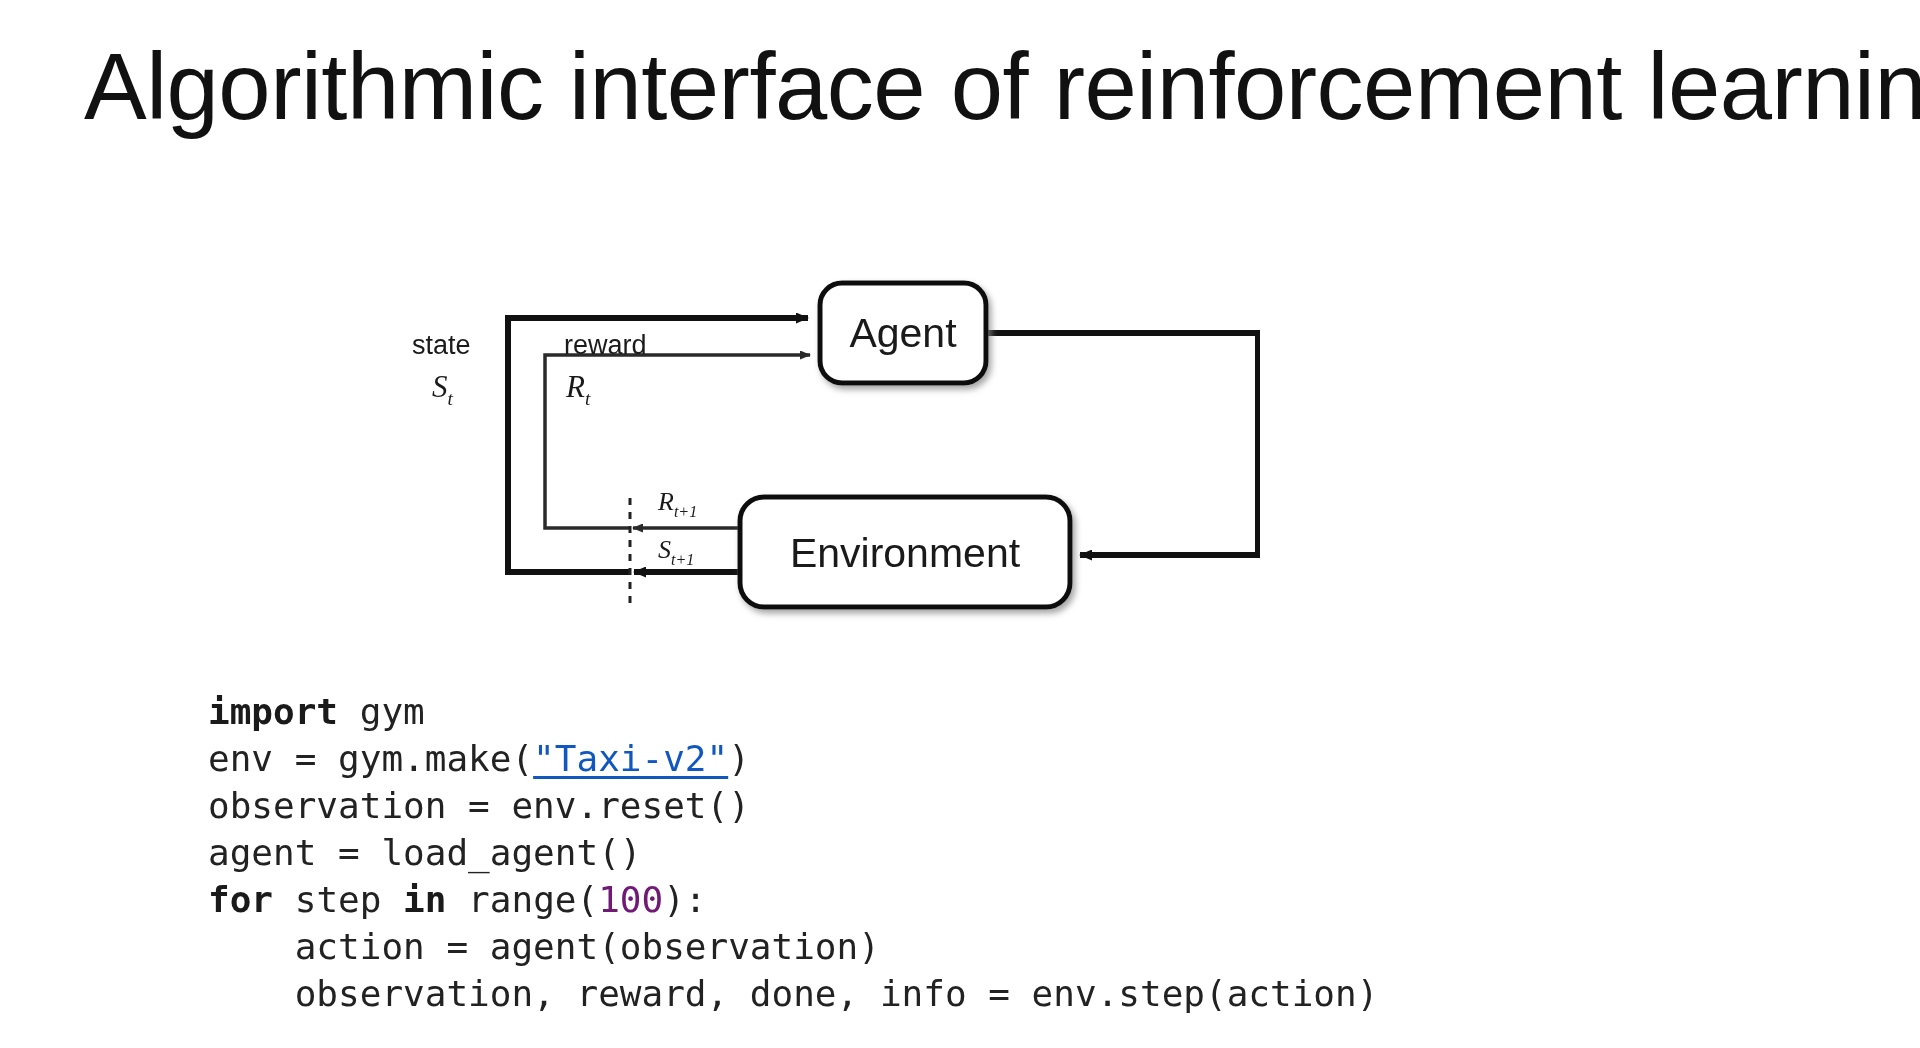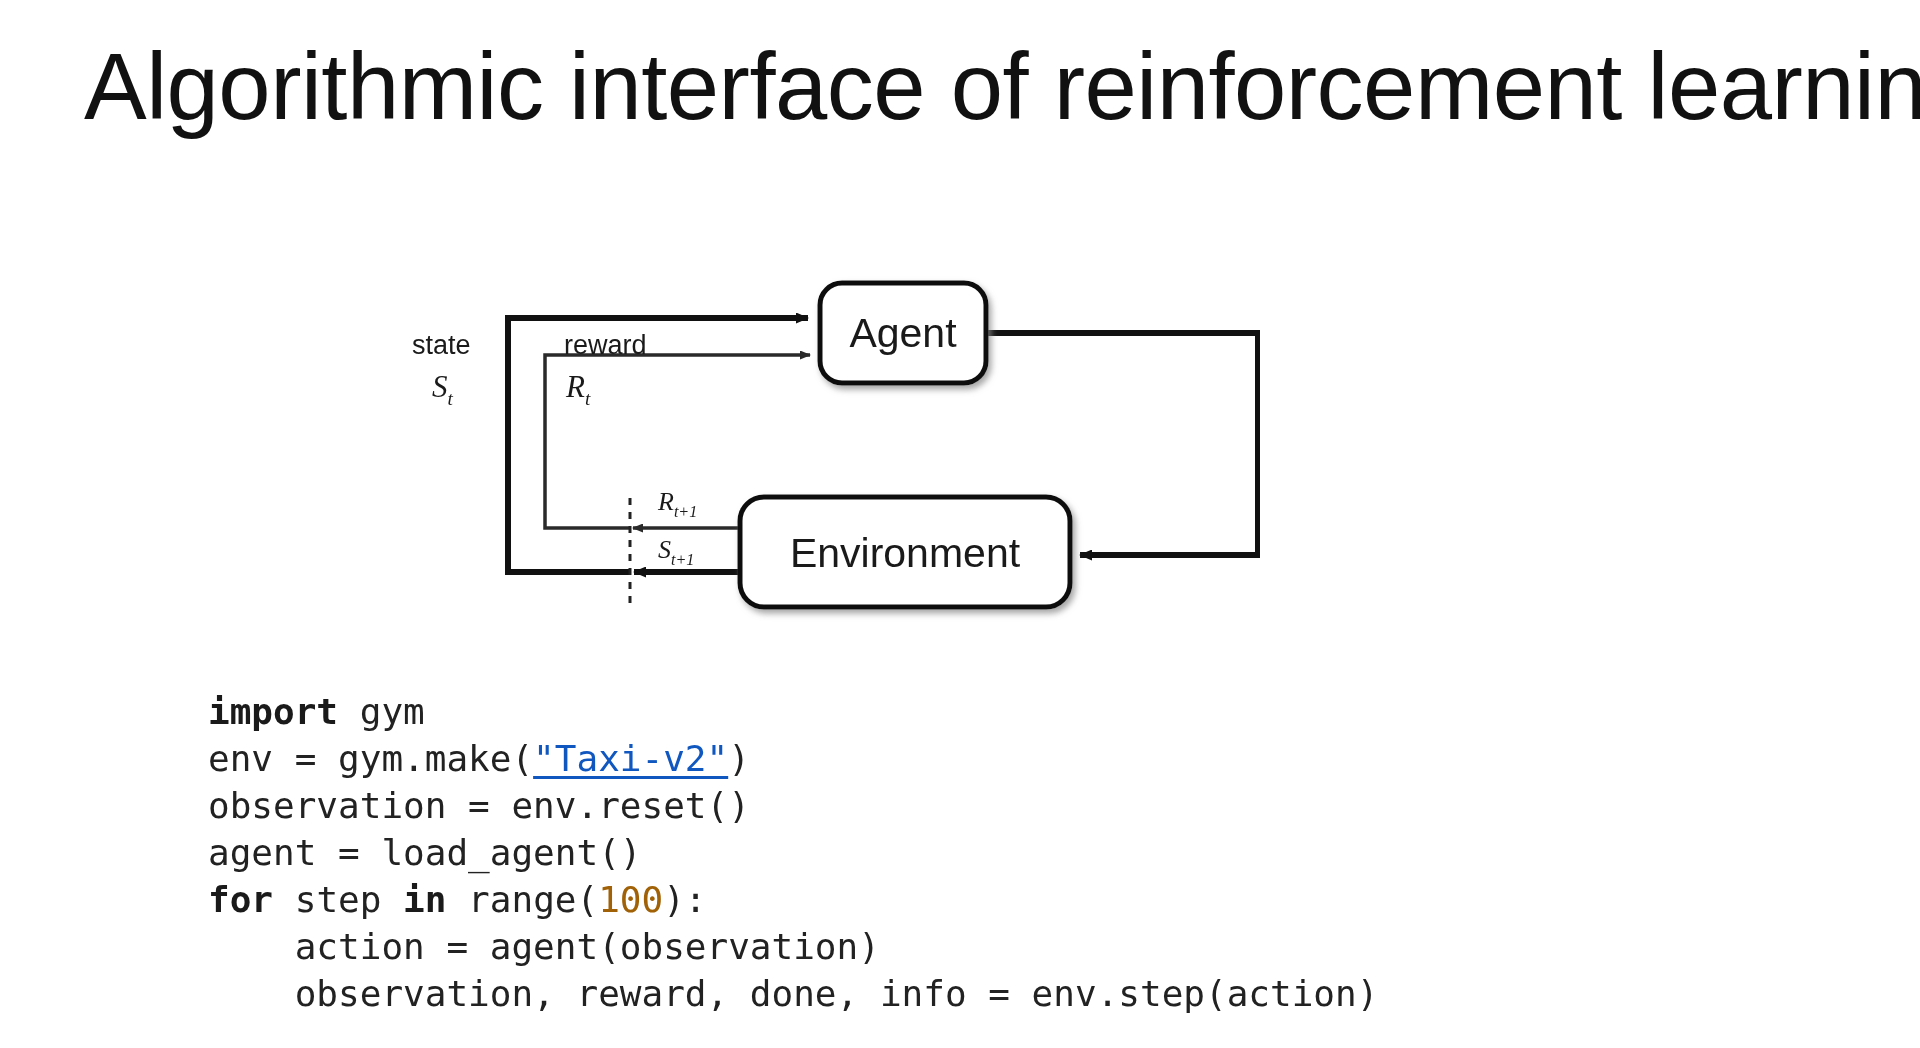--- a/index.html
+++ b/index.html
@@ -82,21 +82,21 @@
     top: 688px;
     font-family: "DejaVu Sans Mono", "Liberation Mono", monospace;
     font-size: 36px;
     line-height: 47px;
     color: #222222;
     white-space: pre;
     letter-spacing: 0px;
   }
   .code-line { white-space: pre; }
   .kw { font-weight: bold; color: #1a1a1a; }
-  .num { color: #a16207; }
+  .num { color: #701a75; }
   .link {
     color: #1057c0;
     text-decoration: underline;
     text-underline-offset: 5px;
     cursor: pointer;
   }
 </style>
 </head>
 <body>
 

